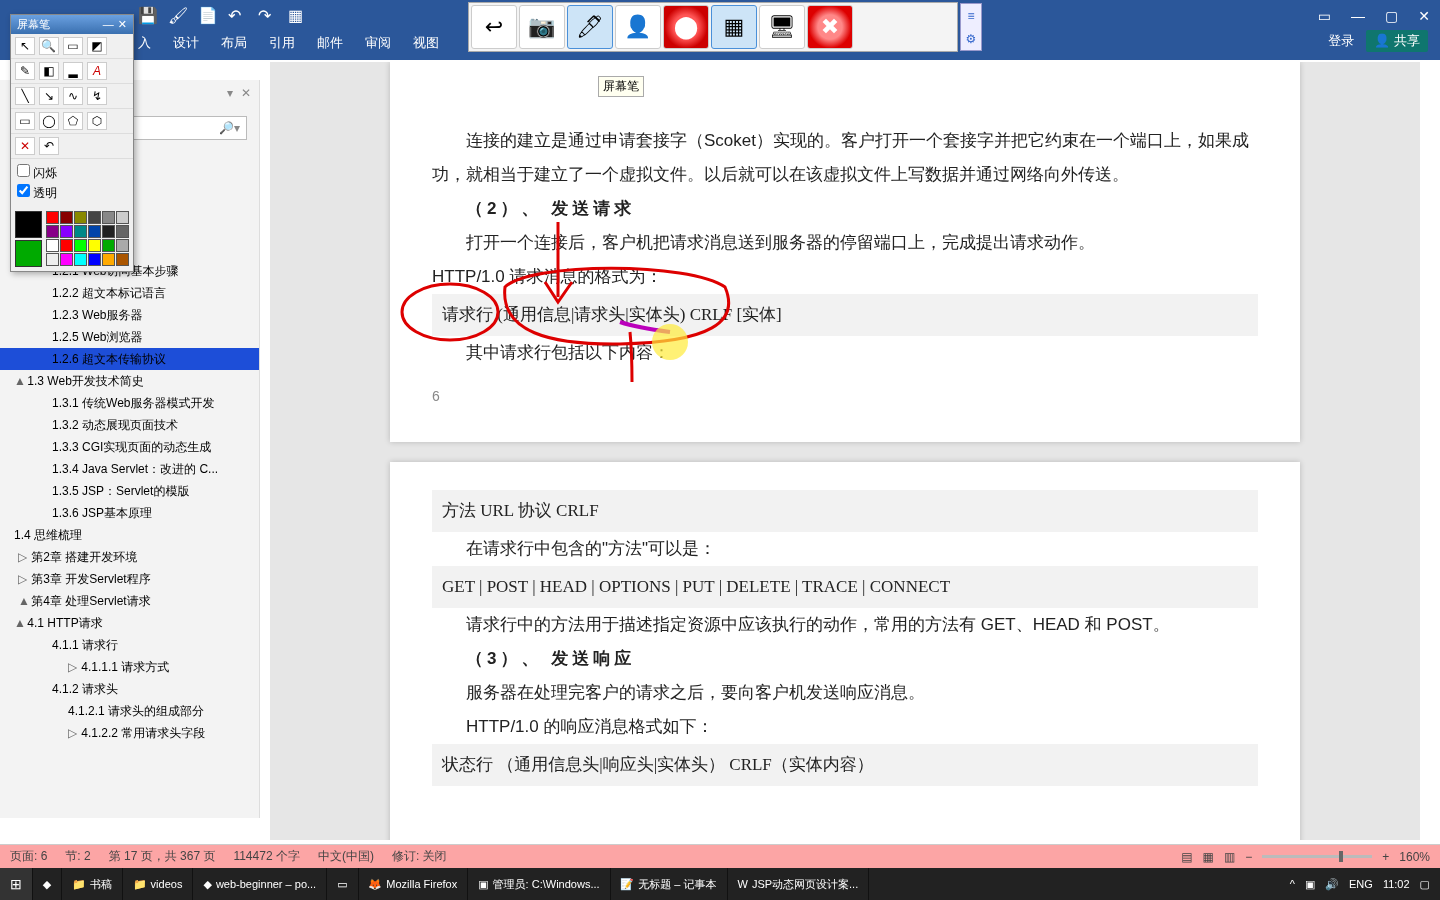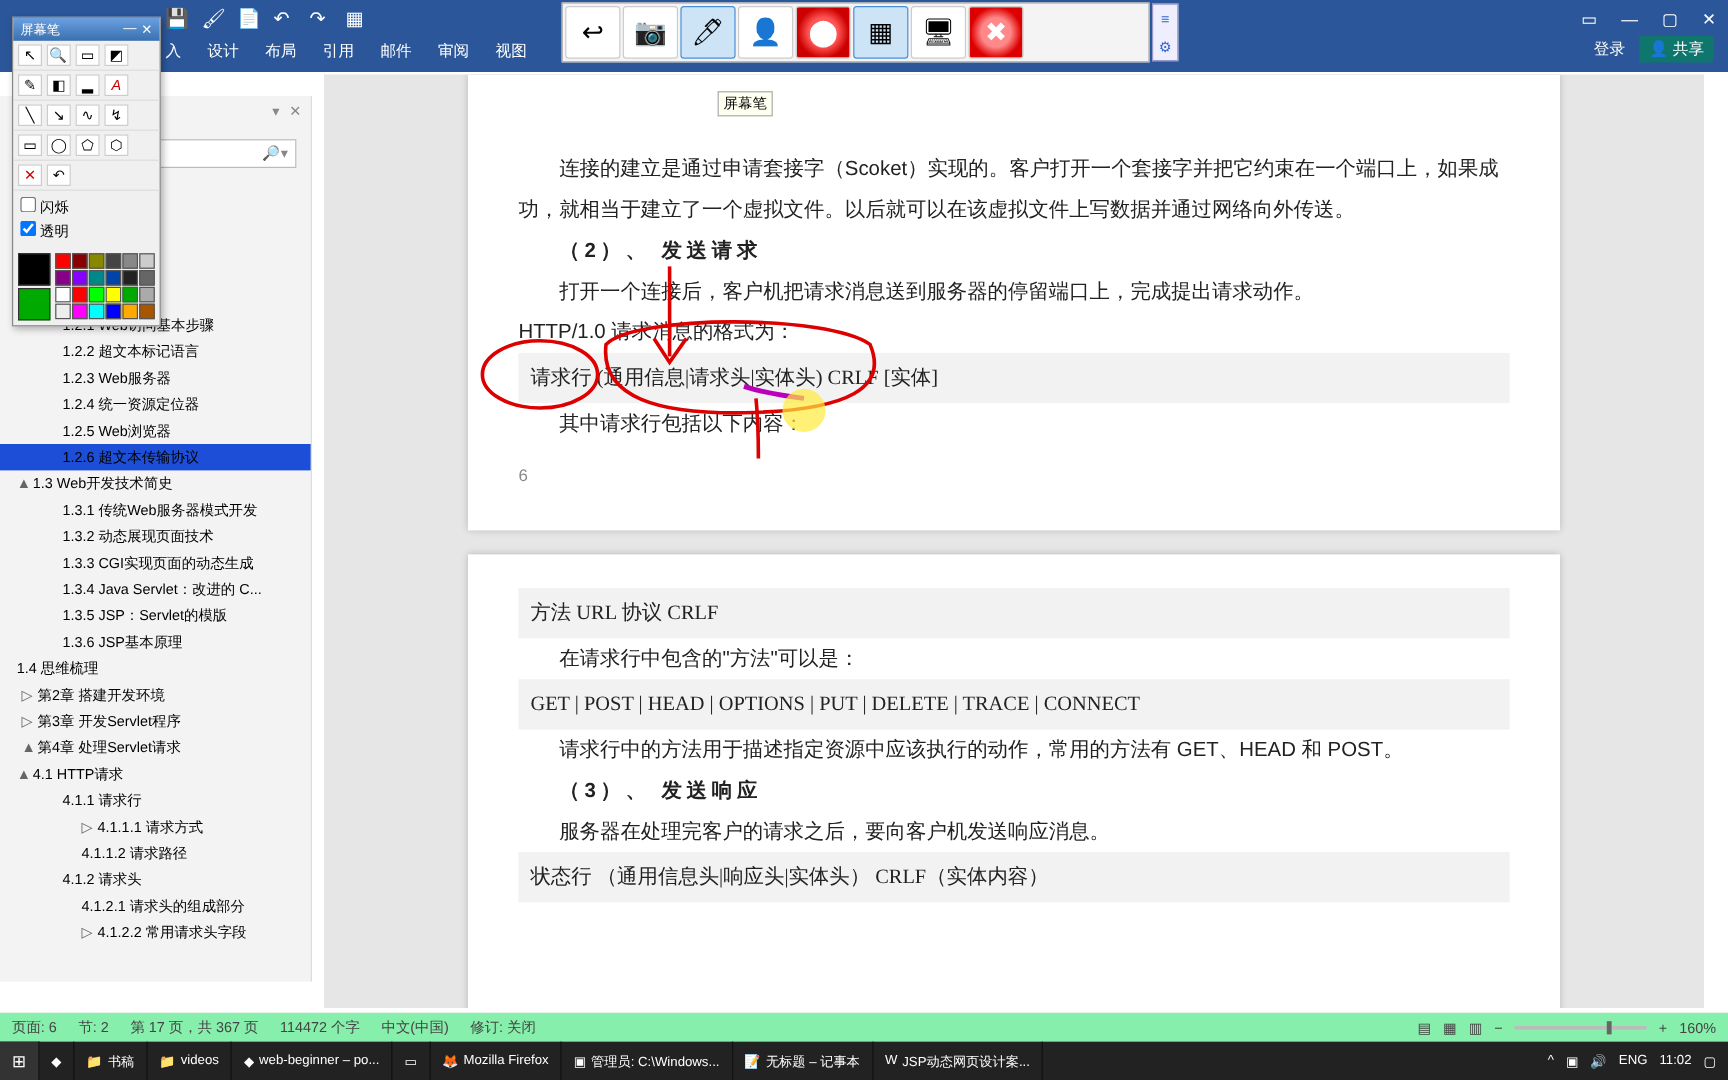--- a/index.html
+++ b/index.html
@@ -53,21 +53,21 @@
 .page .hd { font-weight:bold; letter-spacing:4px; }
 .page .pnum { color:#888; font-size:14px; padding-top:12px; }
 .codebox { background:#f2f2f2; padding:4px 10px; font-family:"SimSun",serif; }
 .page1 { min-height:380px; }
 .page2 { min-height:420px; }
 
 
 .anno { position:absolute; top:62px; left:270px; width:940px; height:400px; pointer-events:none; z-index:40; }
 
 
-.status { position:absolute; bottom:32px; left:0; right:0; height:24px; background:#86efac; border-top:1px solid #ccc; display:flex; align-items:center; font-size:12px; color:#444; padding:0 10px; gap:18px; }
+.status { position:absolute; bottom:32px; left:0; right:0; height:24px; background:#fca5a5; border-top:1px solid #ccc; display:flex; align-items:center; font-size:12px; color:#444; padding:0 10px; gap:18px; }
 .status .right { margin-left:auto; display:flex; gap:10px; align-items:center; }
 .zoom-track { width:110px; height:3px; background:#bbb; position:relative; }
 .zoom-track::after { content:""; position:absolute; left:70%; top:-4px; width:4px; height:11px; background:#666; }
 
 
 .taskbar { position:absolute; bottom:0; left:0; right:0; height:32px; background:#222; display:flex; align-items:center; color:#fff; font-size:11px; }
 .taskbar .tbi { padding:0 10px; height:32px; display:flex; align-items:center; gap:4px; border-right:1px solid #111; }
 .taskbar .tbi.start { background:#333; font-size:14px; }
 .taskbar .sys { margin-left:auto; display:flex; align-items:center; gap:10px; padding:0 10px; }
 
@@ -208,38 +208,36 @@
     </div>
   <div class="nav-tree" id="navtree">
       <div class="nav-item l2">念</div>
       <div class="nav-item l2">端</div>
       <div class="nav-item l2">端</div>
       <div class="nav-item l2">构与C/S结构</div>
       <div class="nav-item l2">景知识</div>
       <div class="nav-item l3">1.2.1 Web访问基本步骤</div>
       <div class="nav-item l3">1.2.2 超文本标记语言</div>
       <div class="nav-item l3">1.2.3 Web服务器</div>
-      <div class="nav-item l3">1.2.4 统一资源定位器</div>
       <div class="nav-item l3">1.2.5 Web浏览器</div>
       <div class="nav-item l3 sel">1.2.6 超文本传输协议</div>
       <div class="nav-item l2"><span class="tri">▲</span> 1.3  Web开发技术简史</div>
       <div class="nav-item l3">1.3.1 传统Web服务器模式开发</div>
       <div class="nav-item l3">1.3.2 动态展现页面技术</div>
       <div class="nav-item l3">1.3.3 CGI实现页面的动态生成</div>
       <div class="nav-item l3">1.3.4 Java Servlet：改进的 C...</div>
       <div class="nav-item l3">1.3.5 JSP：Servlet的模版</div>
       <div class="nav-item l3">1.3.6 JSP基本原理</div>
       <div class="nav-item l2">1.4 思维梳理</div>
       <div class="nav-item l1"><span class="tri">▷</span> 第2章 搭建开发环境</div>
       <div class="nav-item l1"><span class="tri">▷</span> 第3章 开发Servlet程序</div>
       <div class="nav-item l1"><span class="tri">▲</span> 第4章 处理Servlet请求</div>
       <div class="nav-item l2"><span class="tri">▲</span> 4.1  HTTP请求</div>
       <div class="nav-item l3">4.1.1 请求行</div>
       <div class="nav-item l4"><span class="tri">▷</span> 4.1.1.1 请求方式</div>
-      <div class="nav-item l4">4.1.1.2 请求路径</div>
       <div class="nav-item l3">4.1.2 请求头</div>
       <div class="nav-item l4">4.1.2.1 请求头的组成部分</div>
       <div class="nav-item l4"><span class="tri">▷</span> 4.1.2.2 常用请求头字段</div>
     </div>
 </div>
 
 <div class="doc">
   <div class="page page1">
     <div class="hd" style="visibility:hidden">（1）、 建立连接</div>
     <div style="text-indent:2em">连接的建立是通过申请套接字（Scoket）实现的。客户打开一个套接字并把它约束在一个端口上，如果成功，就相当于建立了一个虚拟文件。以后就可以在该虚拟文件上写数据并通过网络向外传送。</div>
@@ -250,20 +248,21 @@
     <div style="text-indent:2em">其中请求行包括以下内容：</div>
     <div class="pnum">6</div>
   </div>
   <div class="page page2">
     <div class="codebox">方法   URL   协议  CRLF</div>
     <div style="text-indent:2em">在请求行中包含的"方法"可以是：</div>
     <div class="codebox">GET | POST | HEAD | OPTIONS | PUT | DELETE | TRACE | CONNECT</div>
     <div style="text-indent:2em">请求行中的方法用于描述指定资源中应该执行的动作，常用的方法有 GET、HEAD 和 POST。</div>
     <div class="hd" style="padding-left:2em">（3）、 发送响应</div>
     <div style="text-indent:2em">服务器在处理完客户的请求之后，要向客户机发送响应消息。</div>
+    <div style="text-indent:2em">HTTP/1.0 的响应消息格式如下：</div>
     <div class="codebox">状态行 （通用信息头|响应头|实体头） CRLF（实体内容）</div>
   </div>
 </div>
 
 <svg class="anno">
   <ellipse cx="180" cy="250" rx="48" ry="28" fill="none" stroke="#d00" stroke-width="3"></ellipse>
   <path d="M235 225 C260 200 420 200 455 225 C470 260 440 280 350 282 C280 283 230 270 235 225 Z" fill="none" stroke="#d00" stroke-width="3"></path>
   <path d="M288 160 C288 190 288 220 288 235" fill="none" stroke="#d00" stroke-width="3"></path>
   <path d="M275 220 L288 240 L302 220" fill="none" stroke="#d00" stroke-width="3"></path>
   <path d="M360 270 C362 290 362 305 362 320" fill="none" stroke="#d00" stroke-width="3"></path>

